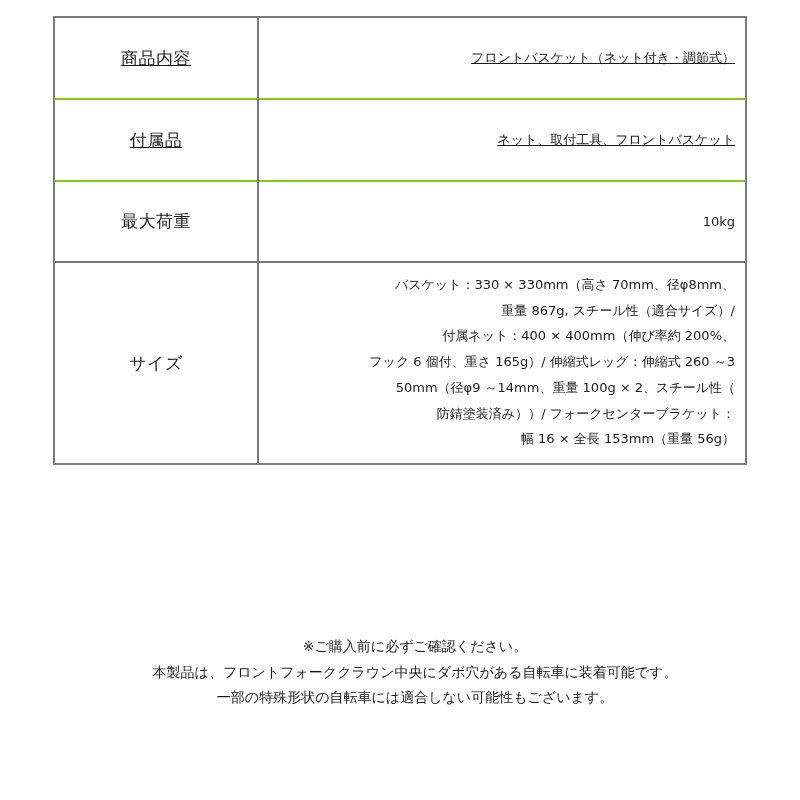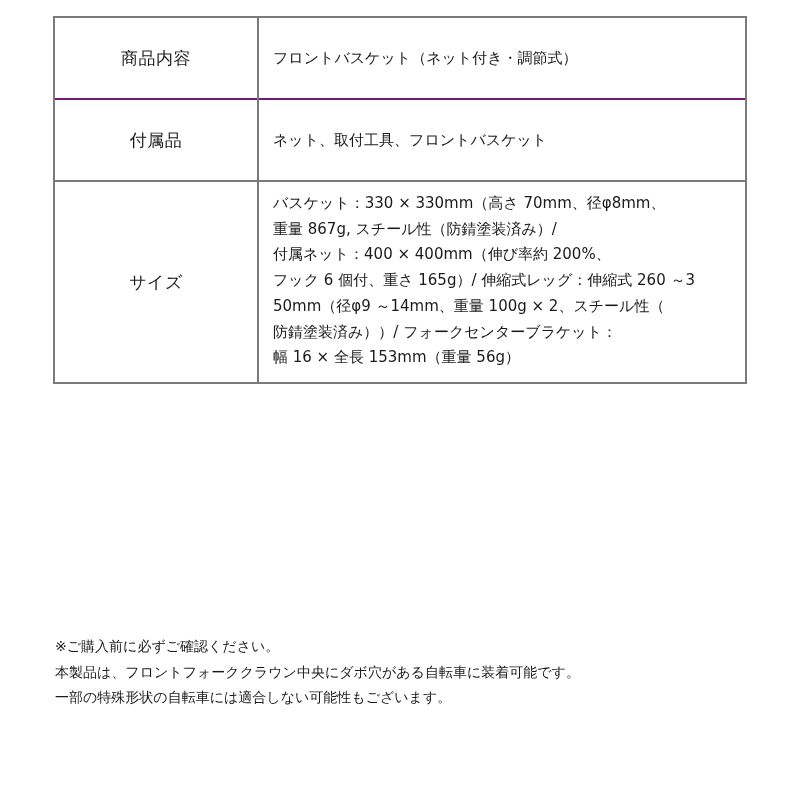--- a/index.html
+++ b/index.html
@@ -23,77 +23,82 @@
       border-collapse: collapse;
       table-layout: fixed;
       border: 2px solid #7a7a7a;
     }
     .spec-table td {
       padding: 0;
       vertical-align: middle;
       border-left: 2px solid #7a7a7a;
       border-right: 2px solid #7a7a7a;
     }
-    .spec-table tr.row-sep-dark td { border-top: 2px solid #701a75; margin-top: 23px; }
+    .spec-table tr.row-sep-dark td { border-top: 2px solid #84cc16; margin-top: 23px; }
     .spec-table tr.row-sep-grey td { border-top: 2px solid #7a7a7a; }
     .spec-table col.c-label { width: 204px; }
     .spec-table col.c-value { width: 488px; }
     .label-cell {
       text-align: center;
       font-size: 17px;
       letter-spacing: 0.5px;
     }
     .value-cell {
-      text-align: left;
-      font-size: 15px;
+      text-align: right;
+      font-size: 13px;
       padding-left: 14px !important;
       padding-right: 10px !important;
     }
     .value-multi {
       line-height: 25.8px;
       padding-top: 8px !important;
       padding-bottom: 10px !important;
     }
     .value-multi .line { display: block; white-space: nowrap; }
-    tr.h82 { height: 82px; }
+    tr.h82 { height: 82px; text-decoration: underline; }
     tr.h80 { height: 81px; }
     tr.h202 { height: 202px; }
 
     .notes {
       position: absolute;
       left: 55px;
       top: 634px;
       width: 720px;
       font-size: 14px;
       line-height: 25.6px;
+      text-align: center;
     }
     .notes .note-line { display: block; white-space: nowrap; }
   </style>
 </head>
 <body>
 
 <table class="spec-table">
   <colgroup>
     <col class="c-label">
     <col class="c-value">
   </colgroup>
   <tbody>
     <tr class="h82">
       <td class="label-cell">商品内容</td>
       <td class="value-cell">フロントバスケット（ネット付き・調節式）</td>
     </tr>
     <tr class="h82 row-sep-dark">
       <td class="label-cell">付属品</td>
       <td class="value-cell">ネット、取付工具、フロントバスケット</td>
     </tr>
+    <tr class="h80 row-sep-dark">
+      <td class="label-cell">最大荷重</td>
+      <td class="value-cell">10kg</td>
+    </tr>
     <tr class="h202 row-sep-grey">
       <td class="label-cell">サイズ</td>
       <td class="value-cell value-multi">
         <span class="line">バスケット：330 × 330mm（高さ 70mm、径φ8mm、</span>
-        <span class="line">重量 867g, スチール性（防錆塗装済み）/</span>
+        <span class="line">重量 867g, スチール性（適合サイズ）/</span>
         <span class="line">付属ネット：400 × 400mm（伸び率約 200%、</span>
         <span class="line">フック 6 個付、重さ 165g）/ 伸縮式レッグ：伸縮式 260 ～3</span>
         <span class="line">50mm（径φ9 ～14mm、重量 100g × 2、スチール性（</span>
         <span class="line">防錆塗装済み））/ フォークセンターブラケット：</span>
         <span class="line">幅 16 × 全長 153mm（重量 56g）</span>
       </td>
     </tr>
   </tbody>
 </table>
 

